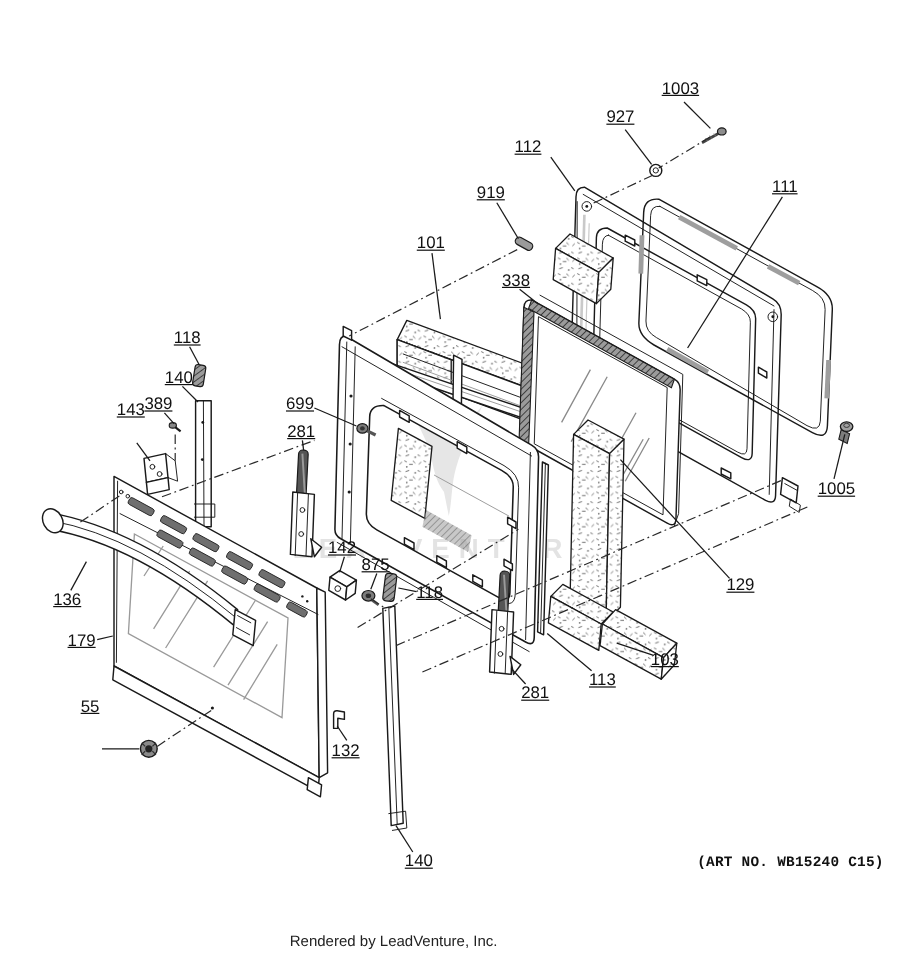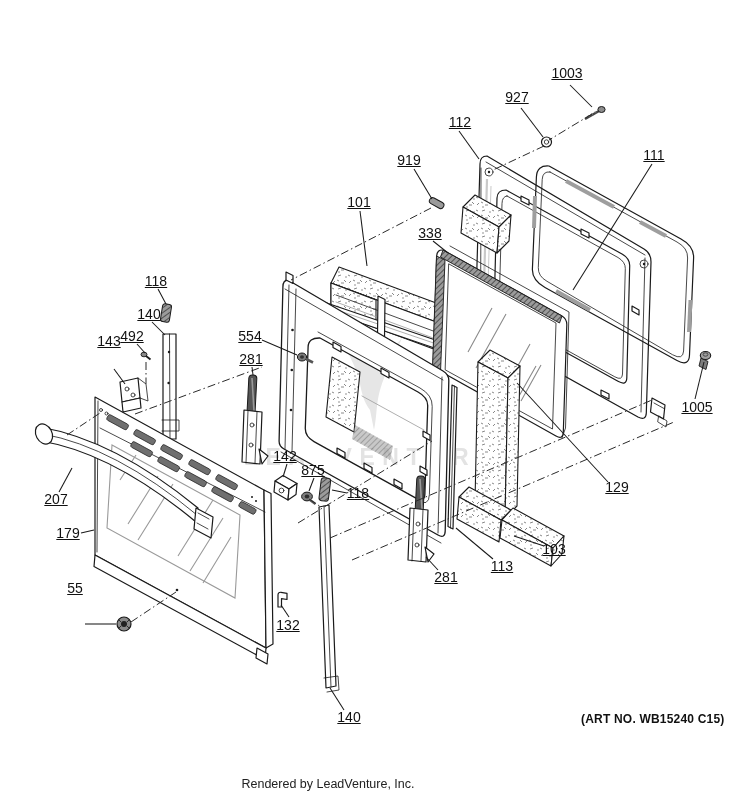--- a/index.html
+++ b/index.html
@@ -5,21 +5,21 @@
   html,body{margin:0;padding:0;background:#fff;}
   #stage{position:relative;width:750px;height:798px;background:#fff;overflow:hidden;
          font-family:"Liberation Sans", sans-serif;}
   #art{position:absolute;left:0;top:0;}
   .callout{position:absolute;transform:translate(-50%,-50%);font-size:14px;color:#111;
            white-space:nowrap;line-height:1;text-decoration:underline;}
   .wm-text{position:absolute;left:244px;top:444px;font-size:23px;font-weight:bold;
            letter-spacing:7.5px;color:#e3e3e3;user-select:none;}
   .wm-flame{position:absolute;left:330px;top:330px;}
   .artno{position:absolute;left:581px;top:712px;font-size:12px;font-weight:bold;color:#111;
-         letter-spacing:.2px;}
+         letter-spacing:.2px;font-family:Liberation Mono, monospace;}
   .footer{position:absolute;left:0;top:777px;width:656px;text-align:center;font-size:12.5px;color:#222;}
   .lw{stroke:#1a1a1a;fill:none;stroke-width:1.2;stroke-linejoin:round;stroke-linecap:round;}
   .lf{stroke:#1a1a1a;fill:#ffffff;stroke-width:1.2;stroke-linejoin:round;}
   .sp{stroke:#1a1a1a;fill:url(#spk);stroke-width:1.1;stroke-linejoin:round;}
   .thin{stroke-width:0.8;}
   .gray{stroke:#9a9a9a;}
   .leader{stroke:#1a1a1a;stroke-width:1.05;fill:none;}
   .axis{stroke:#2a2a2a;stroke-width:1;fill:none;stroke-dasharray:8 3 1.5 3;}
   .slat{fill:#6f6f6f;stroke:#222;stroke-width:0.7;}
 </style>
@@ -347,32 +347,32 @@
       <line x1="493" y1="559" x2="456" y2="528"></line>
       <line x1="544" y1="546" x2="514" y2="536"></line>
       <line x1="608" y1="482" x2="517" y2="383"></line>
       <line x1="695" y1="399" x2="704" y2="362"></line>
       <line x1="344" y1="710" x2="330" y2="688"></line>
     </g>
   </svg>
 
   <span class="callout" style="left:567px;top:73px">1003</span>
   <span class="callout" style="left:517px;top:97px">927</span>
-  <span class="callout" style="left:460px;top:122px">112</span>
+  <span class="callout" style="left:440px;top:122px">112</span>
   <span class="callout" style="left:409px;top:160px">919</span>
   <span class="callout" style="left:654px;top:155px">111</span>
   <span class="callout" style="left:359px;top:202px">101</span>
   <span class="callout" style="left:430px;top:233px">338</span>
   <span class="callout" style="left:156px;top:281px">118</span>
   <span class="callout" style="left:149px;top:314px">140</span>
-  <span class="callout" style="left:132px;top:336px">492</span>
+  <span class="callout" style="left:132px;top:336px">389</span>
   <span class="callout" style="left:109px;top:341px">143</span>
-  <span class="callout" style="left:250px;top:336px">554</span>
+  <span class="callout" style="left:250px;top:336px">699</span>
   <span class="callout" style="left:251px;top:359px">281</span>
-  <span class="callout" style="left:56px;top:499px">207</span>
+  <span class="callout" style="left:56px;top:499px">136</span>
   <span class="callout" style="left:68px;top:533px">179</span>
   <span class="callout" style="left:285px;top:456px">142</span>
   <span class="callout" style="left:313px;top:470px">875</span>
   <span class="callout" style="left:358px;top:493px">118</span>
   <span class="callout" style="left:75px;top:588px">55</span>
   <span class="callout" style="left:288px;top:625px">132</span>
   <span class="callout" style="left:446px;top:577px">281</span>
   <span class="callout" style="left:502px;top:566px">113</span>
   <span class="callout" style="left:554px;top:549px">103</span>
   <span class="callout" style="left:617px;top:487px">129</span>

